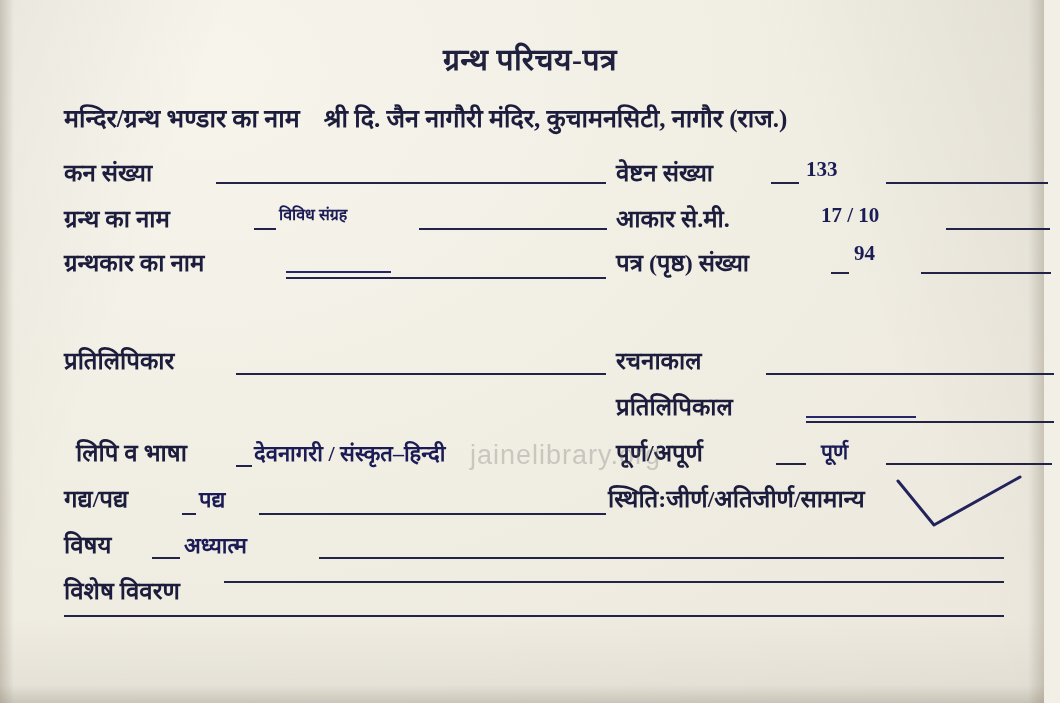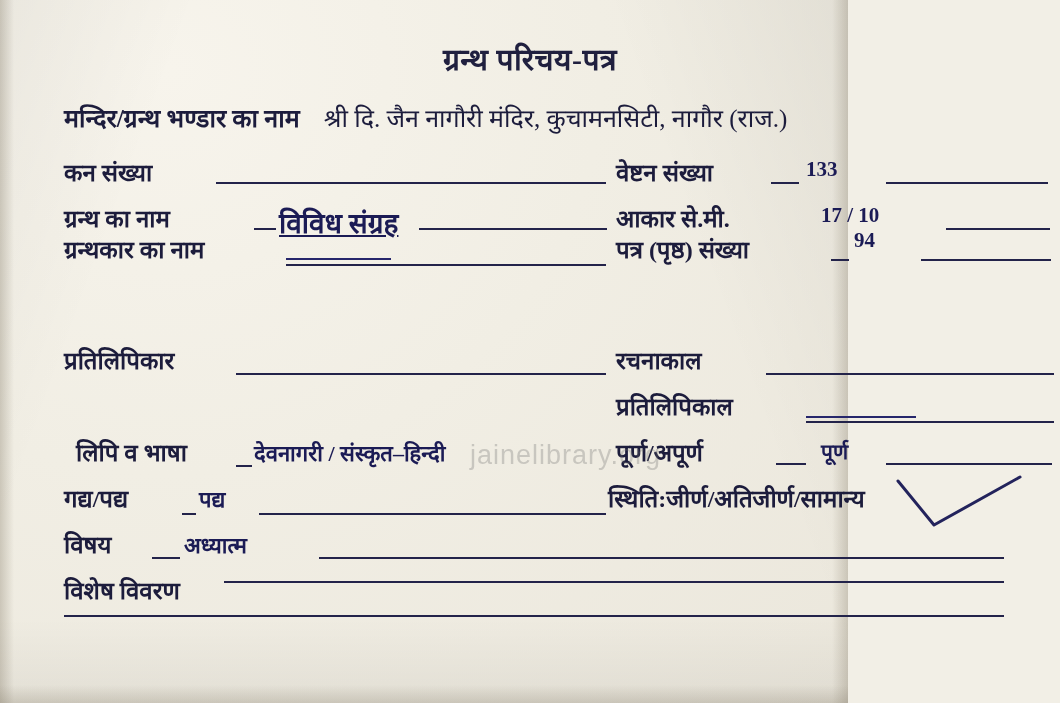--- a/index.html
+++ b/index.html
@@ -9,21 +9,21 @@
   body {
     width: 1060px;
     height: 703px;
     background: #f2efe6;
     font-family: "Liberation Serif", serif;
     color: #1a1a3a;
     overflow: hidden;
   }
   .page {
     position: relative;
-    width: 848px;
+    width: 1044px;
     height: 703px;
     background:
       radial-gradient(ellipse at 20% 10%, #f7f4ec 0%, #f1eee4 45%, #ebe7dc 100%);
   }
   
   .page::before {
     content: "";
     position: absolute;
     inset: 0;
     background:
@@ -67,21 +67,21 @@
     position: absolute;
     top: 100px;
     left: 64px;
     right: 20px;
     font-size: 25px;
     font-weight: bold;
     white-space: nowrap;
     color: #1c1c3c;
   }
   .hdr .hdr-label { margin-right: 18px; }
-  .hdr .hdr-value { font-weight: normal; }
+  .hdr .hdr-value { font-weight: bold; }
 
   
   .row {
     position: absolute;
     left: 64px;
     width: 940px;
     height: 46px;
   }
   .cell {
     position: absolute;
@@ -156,32 +156,32 @@
       <span class="label">वेष्टन संख्या</span>
       <span class="value" style="left:190px;">133</span>
       <span class="line" style="left:155px; width:28px; top:27px;"></span>
       <span class="line" style="left:270px; width:162px; top:27px;"></span>
     </div>
   </div>
 
   <div class="row" style="top:201px;">
     <div class="cell" style="left:0; width:545px;">
       <span class="label">ग्रन्थ का नाम</span>
-      <span class="value" style="left:215px; font-size:28px;text-decoration:underline;">विविध संग्रह</span>
+      <span class="value" style="left:215px; font-size:16px;">विविध संग्रह</span>
       <span class="line" style="left:190px; width:22px; top:27px;"></span>
       <span class="line" style="left:355px; width:188px; top:27px;"></span>
     </div>
     <div class="cell" style="left:552px; width:388px;">
       <span class="label">आकार से.मी.</span>
       <span class="value" style="left:205px;">17 / 10</span>
       <span class="line" style="left:330px; width:104px; top:27px;"></span>
     </div>
   </div>
 
-  <div class="row" style="top:232px;">
+  <div class="row" style="top:245px;">
     <div class="cell" style="left:0; width:545px;">
       <span class="label">ग्रन्थकार का नाम</span>
       <span class="value" style="left:300px;"></span>
       <span class="line ink" style="left:222px; width:105px; top:26px;"></span>
       <span class="line" style="left:222px; width:320px; top:32px;"></span>
     </div>
     <div class="cell" style="left:552px; width:388px;">
       <span class="label">पत्र (पृष्ठ) संख्या</span>
       <span class="value" style="left:238px; top:-4px;">94</span>
       <span class="line" style="left:215px; width:18px; top:27px;"></span>

